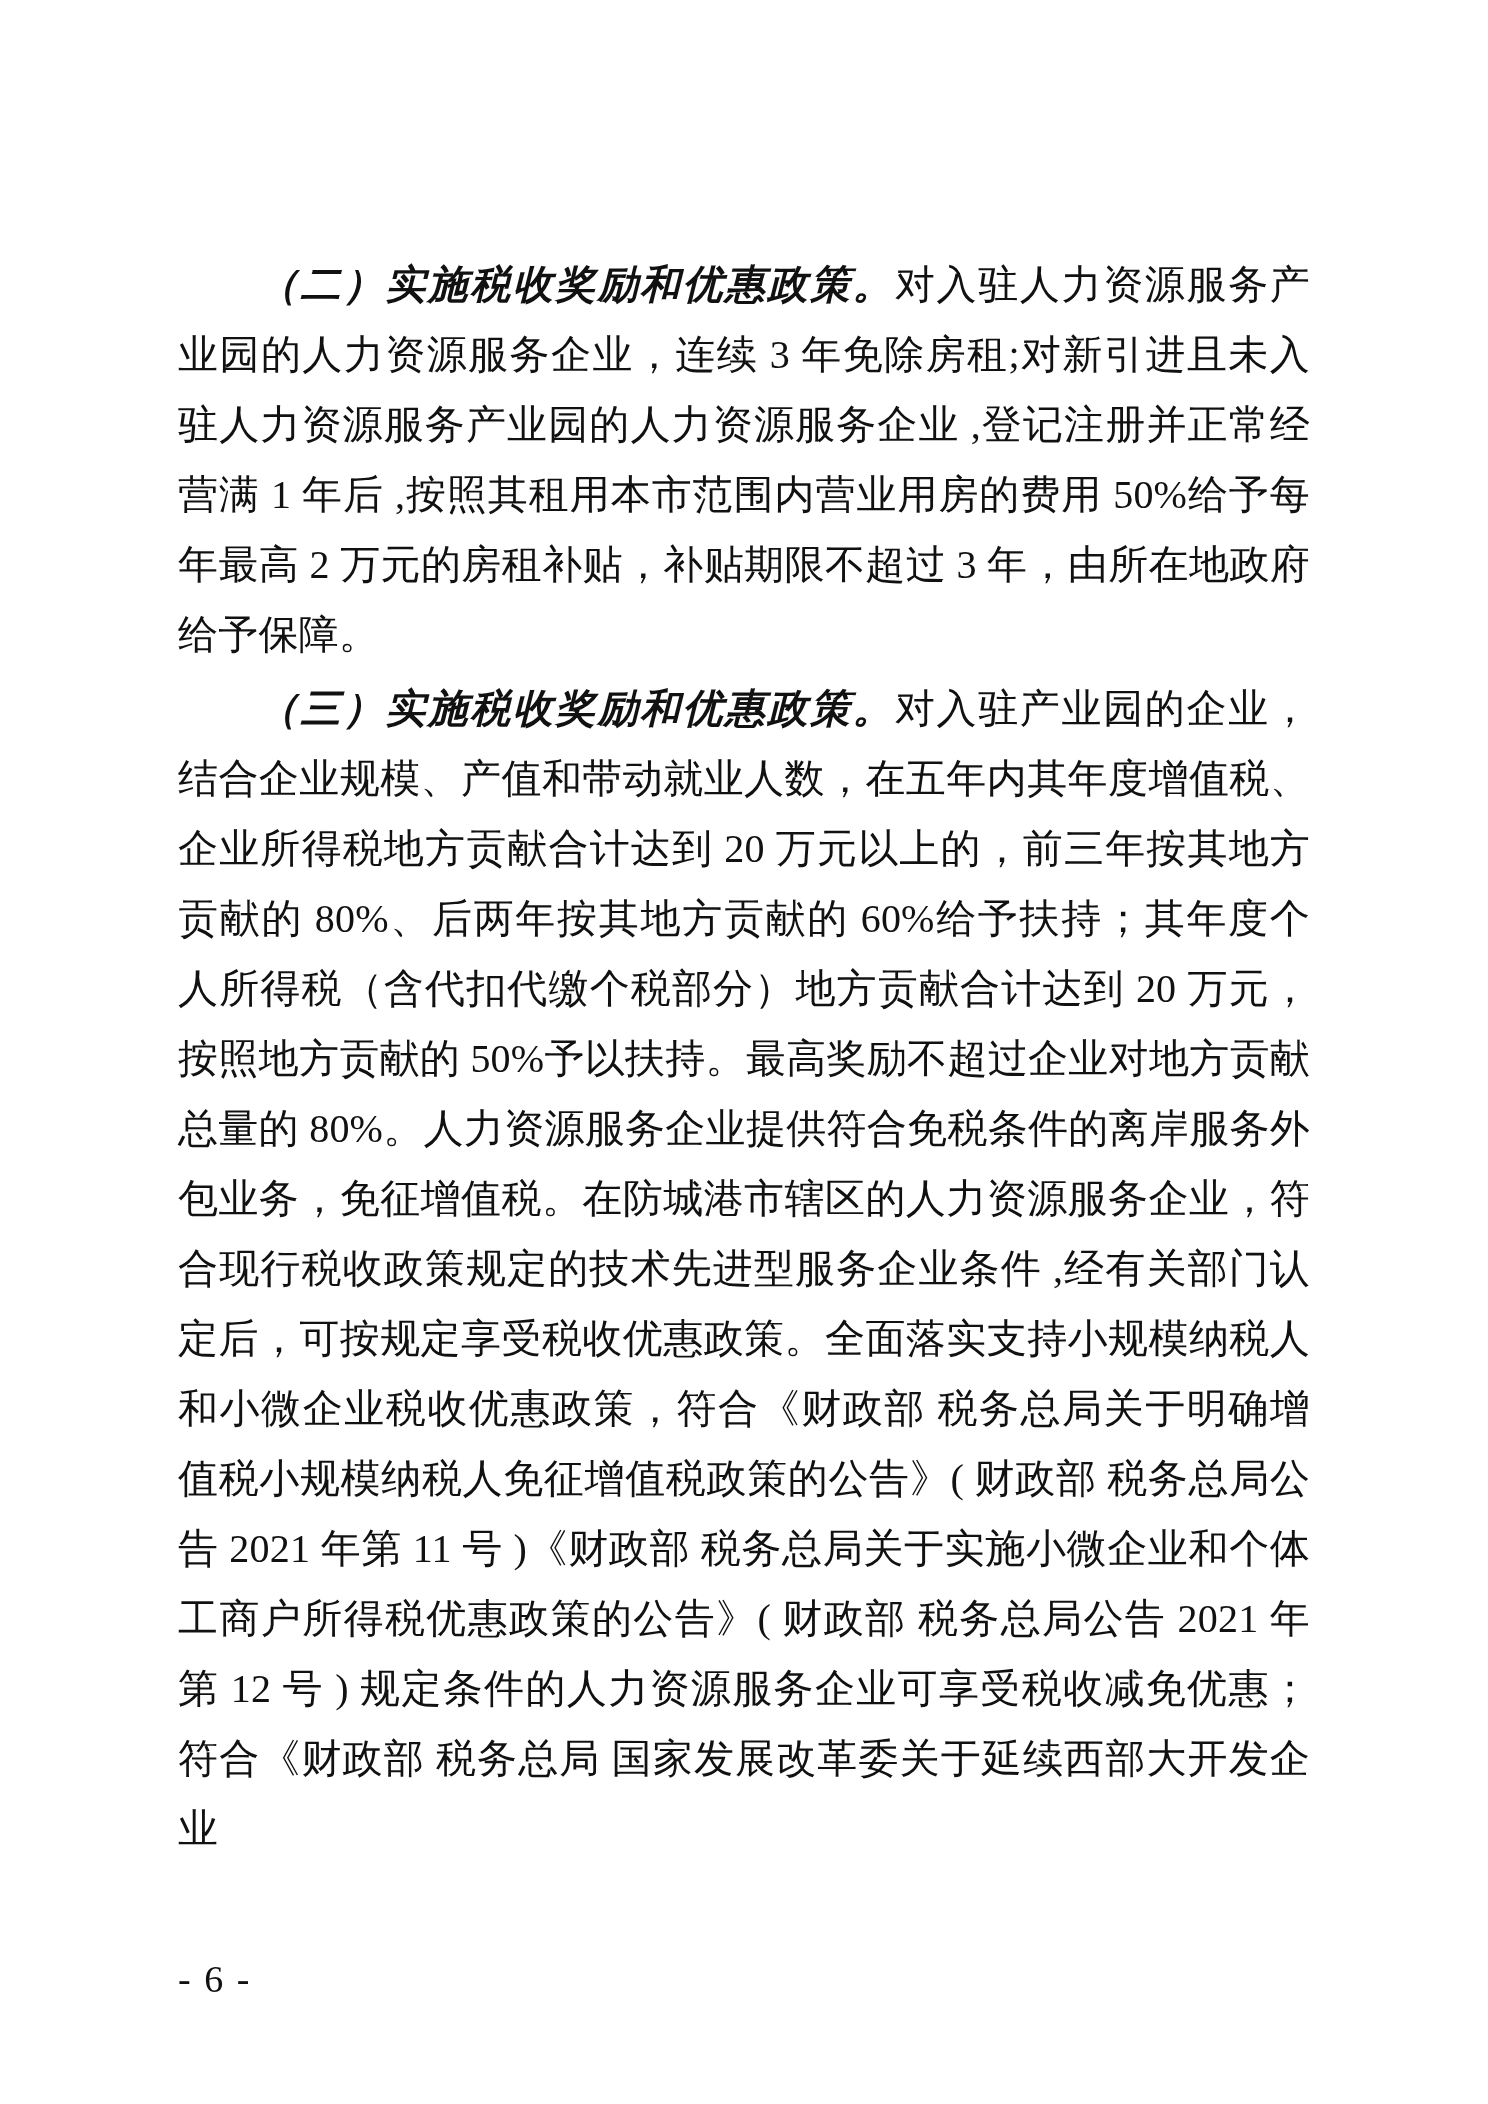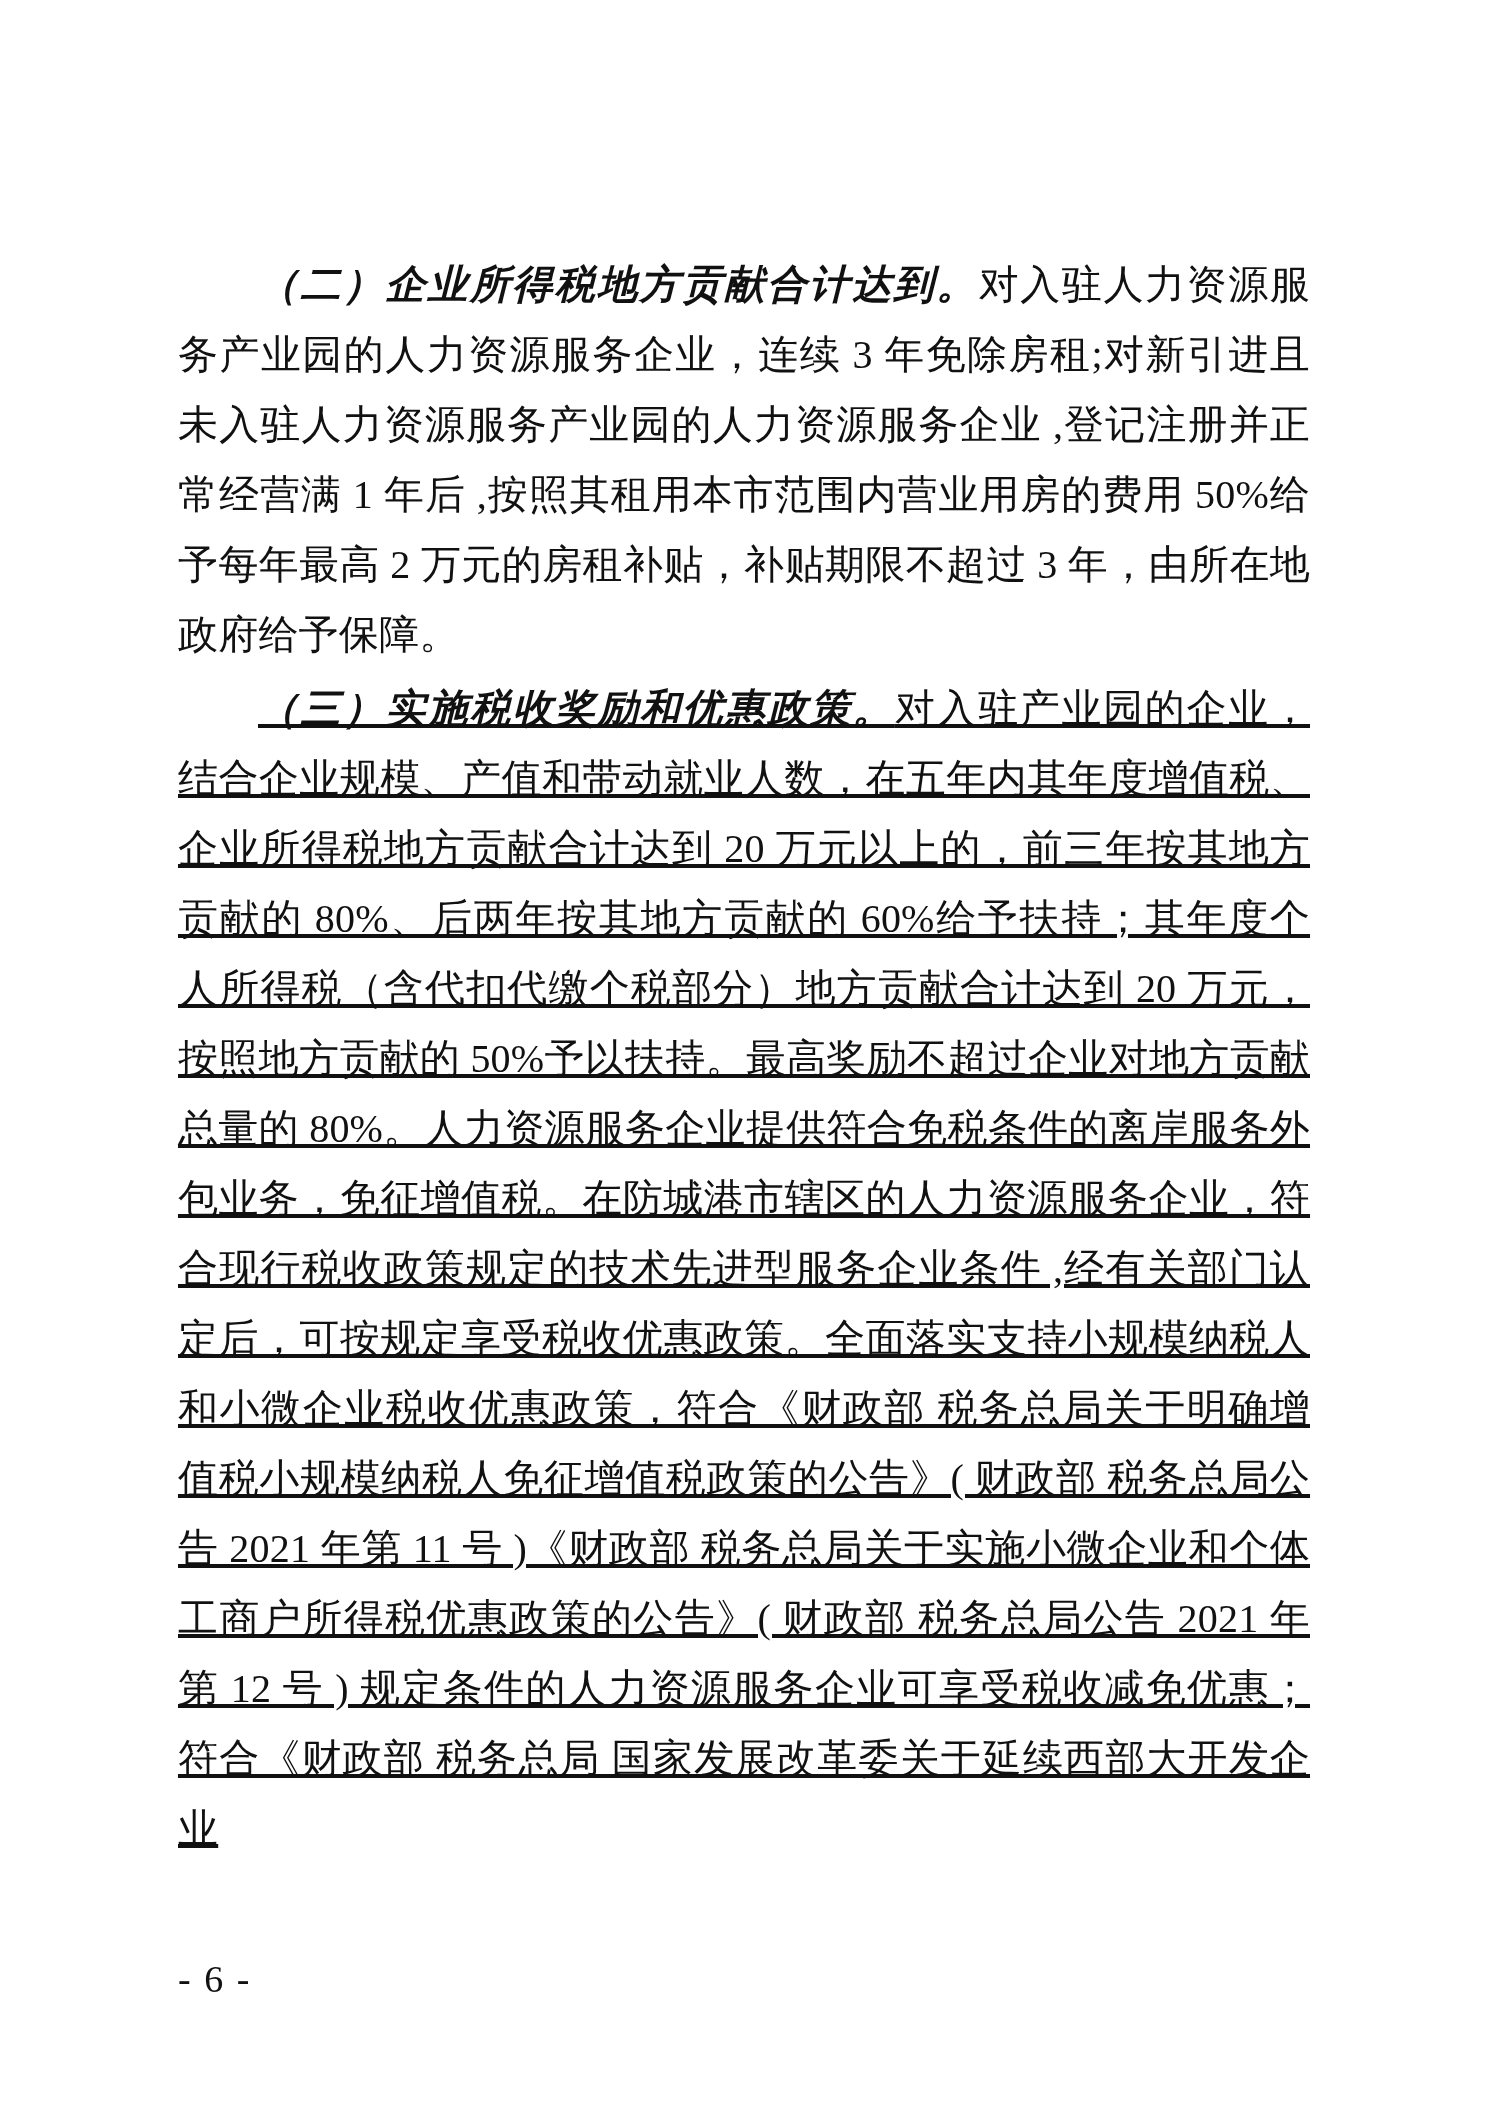--- a/index.html
+++ b/index.html
@@ -57,24 +57,24 @@
   }
 </style>
 </head>
 <body>
 
 <div class="page">
 
   <div class="content">
 
     <p class="para" style="text-indent: 80px;">
-      <b class="heading">（二）企业所得税地方贡献合计达到。</b><span>对入驻人力资源服务产业园的人力资源服务企业，连续 3 年免除房租;对新引进且未入驻人力资源服务产业园的人力资源服务企业 ,登记注册并正常经营满 1 年后 ,按照其租用本市范围内营业用房的费用 50%给予每年最高 2 万元的房租补贴，补贴期限不超过 3 年，由所在地政府给予保障。</span>
+      <b class="heading">（二）实施税收奖励和优惠政策。</b><span>对入驻人力资源服务产业园的人力资源服务企业，连续 3 年免除房租;对新引进且未入驻人力资源服务产业园的人力资源服务企业 ,登记注册并正常经营满 1 年后 ,按照其租用本市范围内营业用房的费用 50%给予每年最高 2 万元的房租补贴，补贴期限不超过 3 年，由所在地政府给予保障。</span>
     </p>
 
-    <p class="para" style="text-indent: 80px; text-decoration: underline;">
+    <p class="para" style="text-indent: 80px;">
       <b class="heading">（三）实施税收奖励和优惠政策。</b><span>对入驻产业园的企业，结合企业规模、产值和带动就业人数，在五年内其年度增值税、企业所得税地方贡献合计达到 20 万元以上的，前三年按其地方贡献的 80%、后两年按其地方贡献的 60%给予扶持；其年度个人所得税（含代扣代缴个税部分）地方贡献合计达到 20 万元，按照地方贡献的 50%予以扶持。最高奖励不超过企业对地方贡献总量的 80%。人力资源服务企业提供符合免税条件的离岸服务外包业务，免征增值税。在防城港市辖区的人力资源服务企业，符合现行税收政策规定的技术先进型服务企业条件 ,经有关部门认定后，可按规定享受税收优惠政策。全面落实支持小规模纳税人和小微企业税收优惠政策，符合《财政部 税务总局关于明确增值税小规模纳税人免征增值税政策的公告》( 财政部 税务总局公告 2021 年第 11 号 )《财政部 税务总局关于实施小微企业和个体工商户所得税优惠政策的公告》( 财政部 税务总局公告 2021 年第 12 号 ) 规定条件的人力资源服务企业可享受税收减免优惠；符合《财政部 税务总局 国家发展改革委关于延续西部大开发企业</span>
     </p>
 
   </div>
 
   <div class="footer">- 6 -</div>
 
 </div>
 
 </body></html>

